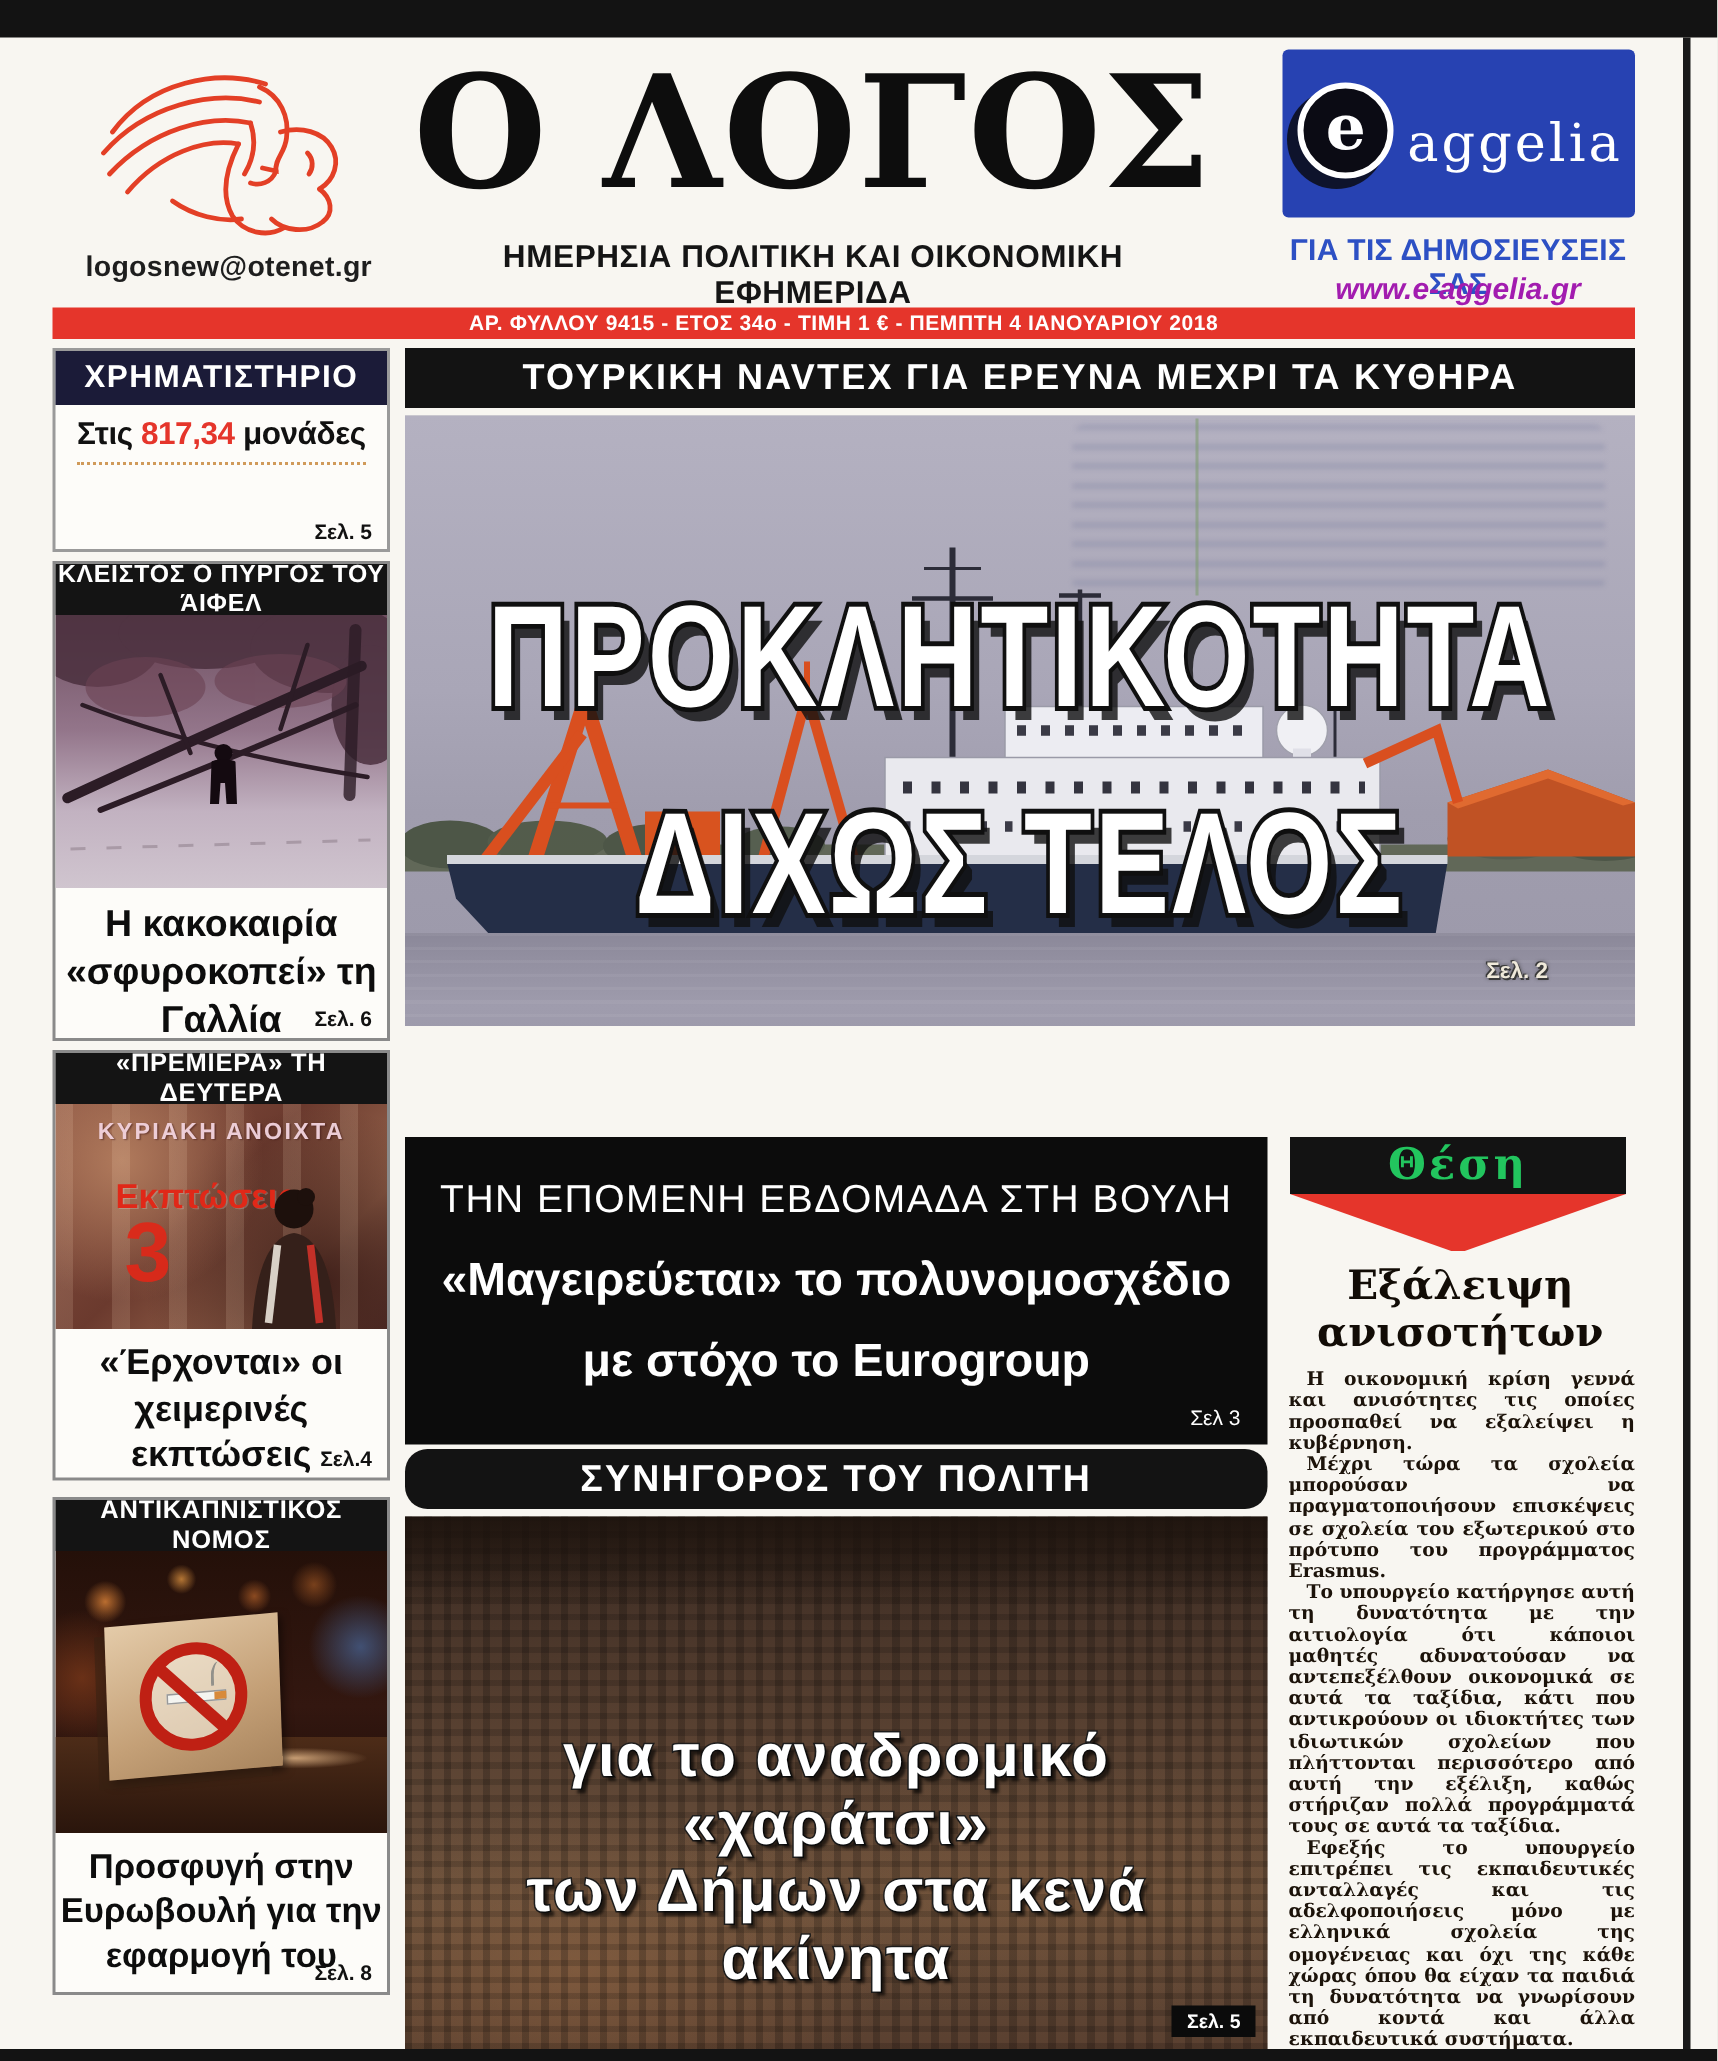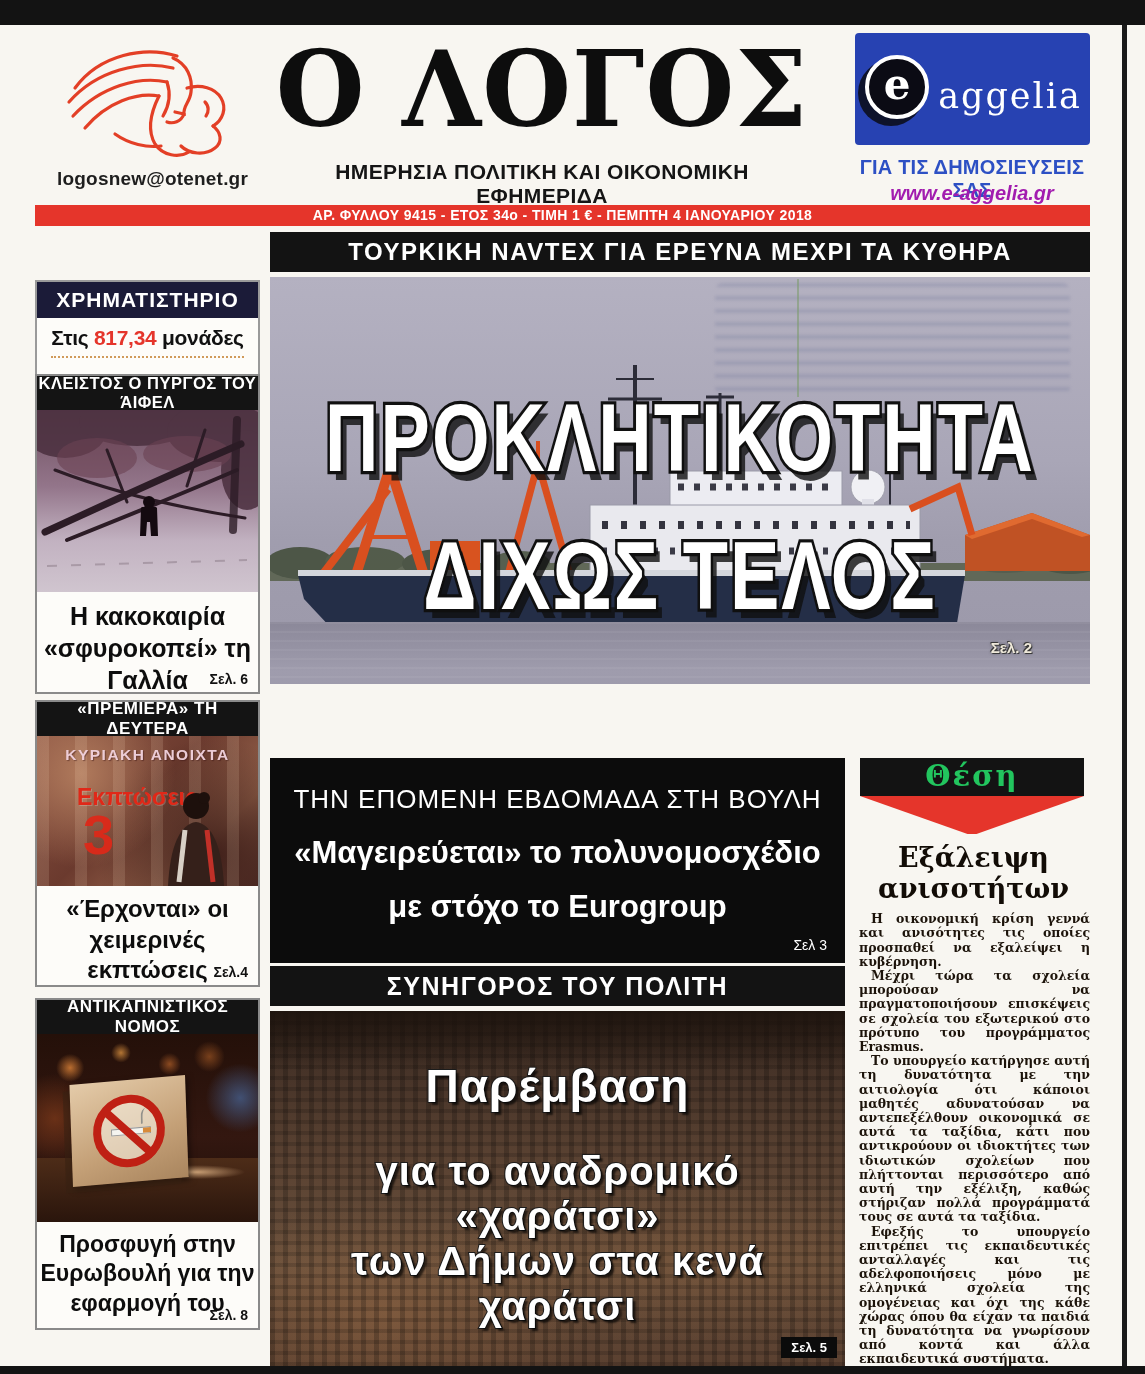--- a/index.html
+++ b/index.html
@@ -35,21 +35,21 @@
   .ad-url { position:absolute; left:848px; top:182px; width:248px; text-align:center;
     color:#a21caf; font-size:20px; font-weight:bold; font-style:italic; }
 
   .issue-bar { position:absolute; left:35px; top:205px; width:1055px; height:21px; background:#e5352b;
     color:#fff; font-size:14px; font-weight:bold; text-align:center; line-height:21px; letter-spacing:.4px; }
 
   
   .sb-box { position:absolute; left:35px; width:225px; background:#fdfcf9; border:2px solid #8a8a8a; }
   .sb-head { height:34px; background:#141414; color:#fff; font-weight:bold; text-align:center;
     display:flex; align-items:center; justify-content:center; letter-spacing:.5px; }
-  .stock-box { top:232px; height:136px; border:2px solid #9a9a9a;margin-top:48px; }
+  .stock-box { top:232px; height:136px; border:2px solid #9a9a9a; }
   .stock-box .sb-head { background:#1b1b38; font-size:21px; height:36px; letter-spacing:1px; }
   .stock-line { font-size:21px; font-weight:bold; color:#111; text-align:center; padding:8px 4px 6px; letter-spacing:-.3px; }
   .stock-line.second { padding-top:6px; }
   .stock-sep { border-top:2px dotted #d09a5a; margin:0 14px; }
   .stock-red { color:#e5352b; }
   .stock-page { position:absolute; right:10px; bottom:4px; font-size:14px; font-weight:bold; color:#111; }
 
   .news-photo { position:relative; margin:0; overflow:hidden; }
   .sb-headline { text-align:center; font-weight:bold; color:#0d0d0d; line-height:1.28; padding-top:8px; }
   .sb-page { position:absolute; right:10px; bottom:5px; font-size:14px; font-weight:bold; color:#111; }
@@ -136,21 +136,21 @@
   .mp-page { position:absolute; right:58px; bottom:28px; z-index:6; font-size:15px; font-weight:bold;
     color:#efe9da; text-shadow:1px 1px 0 #3a3a3a, -1px -1px 0 #3a3a3a, 0 0 3px #333; }
 
   .story2-box { position:absolute; left:270px; top:758px; width:575px; height:205px; background:#0c0c0c; color:#fff; }
   .story2-kicker { margin-top:26px; text-align:center; font-size:26px; letter-spacing:1px; font-weight:normal; }
   .story2-l1 { margin-top:20px; text-align:center; font-size:31px; font-weight:bold; }
   .story2-l2 { margin-top:18px; text-align:center; font-size:31px; font-weight:bold; }
   .story2-page { position:absolute; right:18px; bottom:10px; font-size:14px; }
 
   .synigoros-bar { position:absolute; left:270px; top:966px; width:575px; height:40px; background:#131313;
-    color:#fff; font-size:25px; font-weight:bold; text-align:center; line-height:40px; letter-spacing:1.5px; }
+    color:#fff; font-size:25px; font-weight:bold; text-align:center; line-height:40px; letter-spacing:1.5px;border-radius:15px; }
 
   .bottom-photo { position:absolute; left:270px; top:1011px; width:575px; height:355px; overflow:hidden;
     background:
       repeating-linear-gradient(90deg, rgba(0,0,0,.20) 0 5px, rgba(0,0,0,0) 5px 13px),
       repeating-linear-gradient(0deg, rgba(0,0,0,.15) 0 4px, rgba(0,0,0,0) 4px 11px),
       radial-gradient(ellipse 300px 160px at 20% 85%, rgba(160,110,70,.45), rgba(0,0,0,0) 70%),
       radial-gradient(ellipse 400px 120px at 75% 70%, rgba(140,95,60,.35), rgba(0,0,0,0) 70%),
       linear-gradient(180deg,#2c1f18 0%, #463328 16%, #5a4232 42%, #69503c 72%, #5a4030 100%); }
   .bp-haze { position:absolute; left:0; top:0; width:100%; height:60px;
     background:linear-gradient(180deg, rgba(30,20,14,.85), rgba(0,0,0,0)); }
@@ -354,23 +354,22 @@
     <div class="story2-kicker">ΤΗΝ ΕΠΟΜΕΝΗ ΕΒΔΟΜΑΔΑ ΣΤΗ ΒΟΥΛΗ</div>
     <div class="story2-l1">«Μαγειρεύεται» το πολυνομοσχέδιο</div>
     <div class="story2-l2">με στόχο το Eurogroup</div>
     <div class="story2-page">Σελ 3</div>
   </div>
 
   <div class="synigoros-bar">ΣΥΝΗΓΟΡΟΣ ΤΟΥ ΠΟΛΙΤΗ</div>
 
   <div class="bottom-photo">
     <div class="bp-haze"></div>
-    <div class="bp-line bp-l1">Παρέμβαση</div>
     <div class="bp-line bp-l2">για το αναδρομικό «χαράτσι»</div>
-    <div class="bp-line bp-l3">των Δήμων στα κενά χαράτσι</div>
+    <div class="bp-line bp-l3">των Δήμων στα κενά ακίνητα</div>
     <div class="bp-page">Σελ. 5</div>
   </div>
 
   <section class="opinion">
     <div class="op-banner">Θέση</div>
     <div class="op-arrow"></div>
     <div class="op-title">
       <span>Εξάλειψη</span><br>
       <span>ανισοτήτων</span>
     </div>

